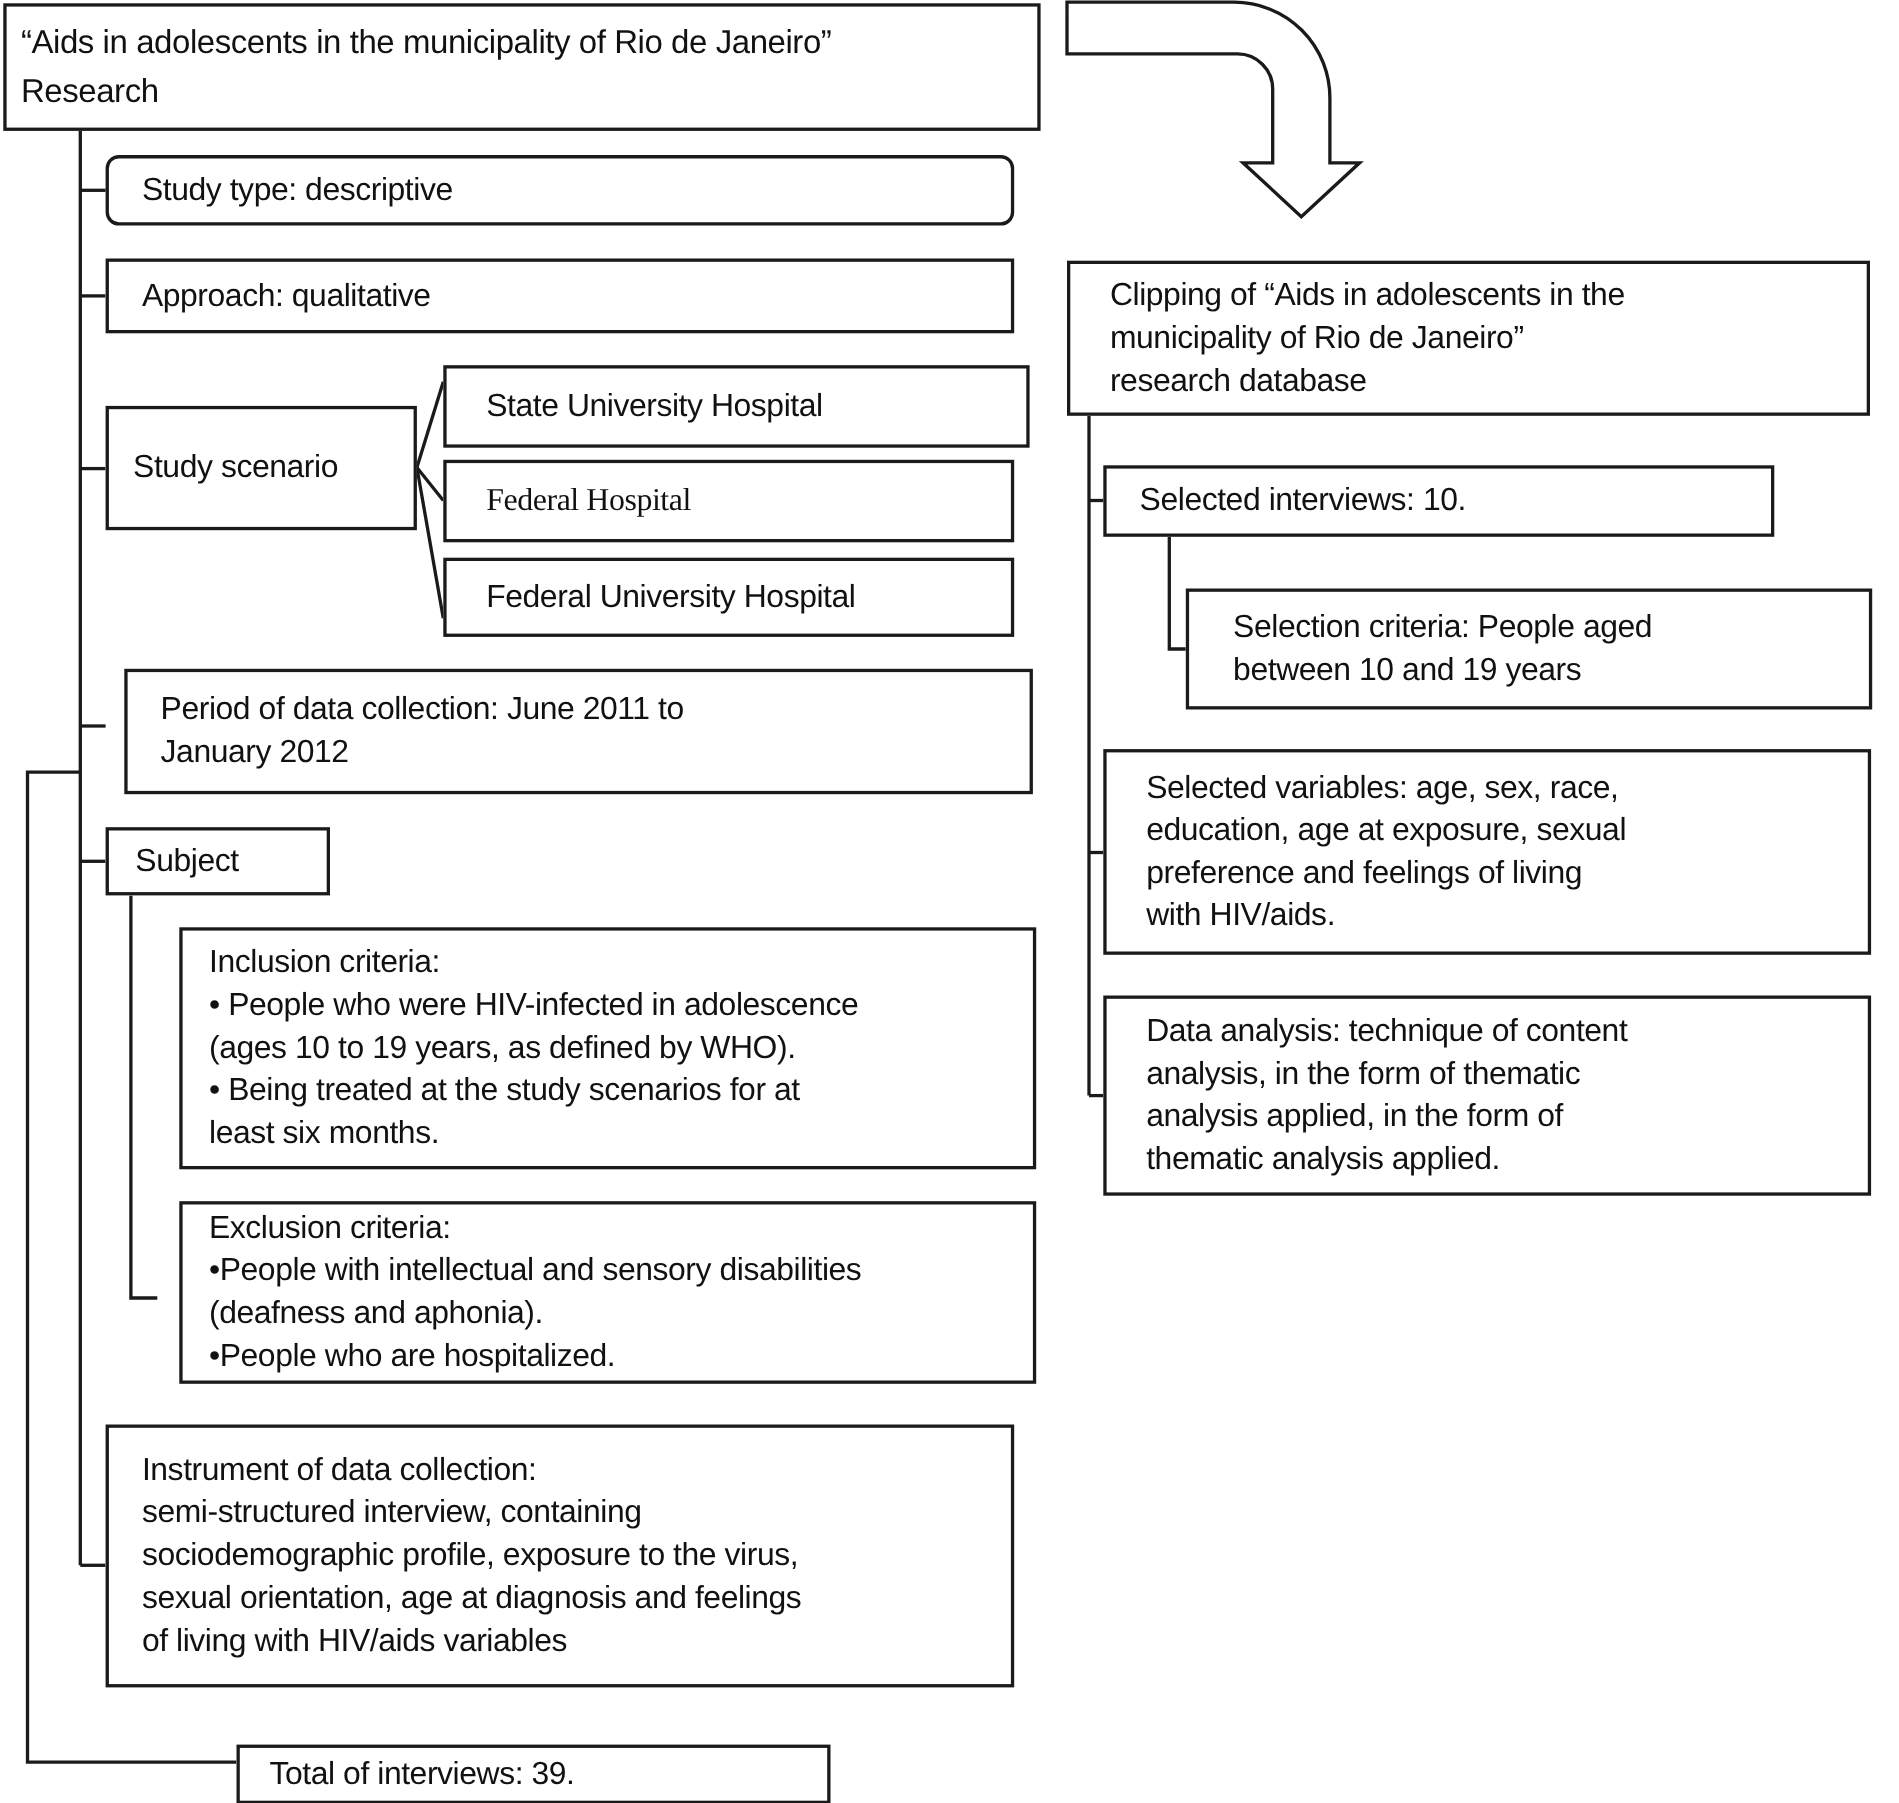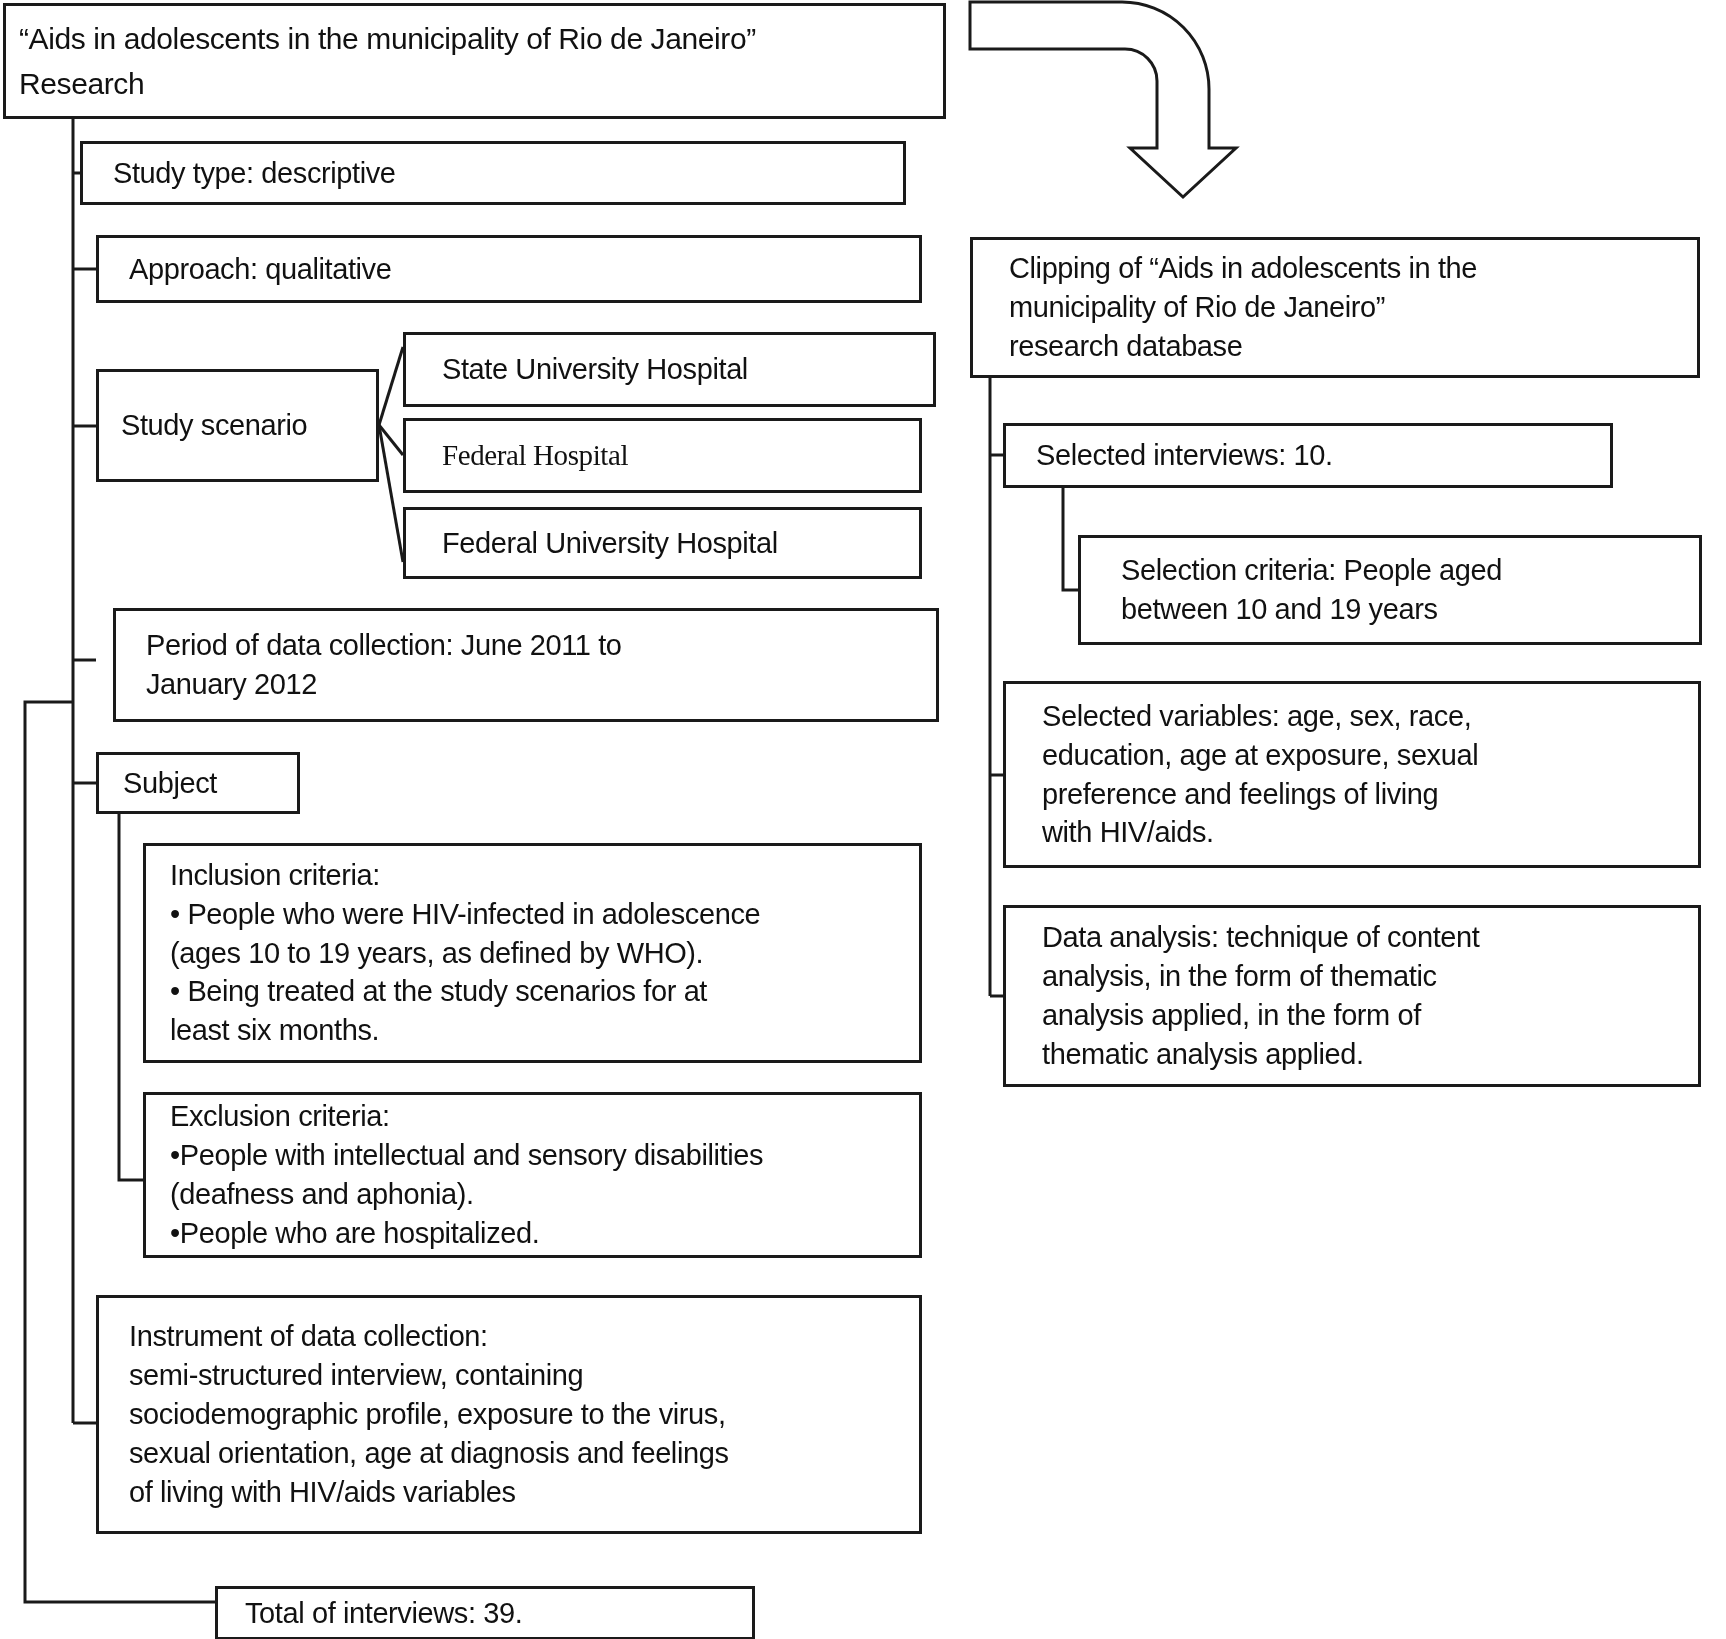--- a/index.html
+++ b/index.html
@@ -36,20 +36,21 @@
     white-space: pre-line;
     padding: 2px 20px 2px 30px;
   }
   .box.title-box {
     font-size: 30px;
     line-height: 1.5;
     padding: 2px 14px 2px 13px;
   }
   .box.pad-sm {
     padding-left: 24px;
+    margin-left: 20px;
   }
 </style>
 </head>
 <body>
 
 <div class="canvas">
 
   <svg class="wires" viewBox="0 0 1726 1639" fill="none" stroke="#1a1a1a" stroke-width="3">
 
     <path d="M 73,119 V 1423"></path>
@@ -74,21 +75,21 @@
     <path d="M 990,996 H 1003"></path>
 
     <path d="M 1063,488 V 590 H 1078"></path>
 
     <path fill="#ffffff" d="M 970,2 H 1122 A 87,87 0 0 1 1209,89 V 148 H 1236 L 1183,197 L 1130,148 H 1157 V 81 A 32,32 0 0 0 1125,49 H 970 Z"></path>
   </svg>
 
   <div class="box title-box" style="left:3px; top:3px; width:943px; height:116px;">“Aids in adolescents in the municipality of Rio de Janeiro”
 Research</div>
 
-  <div class="box" style="left:80px; top:141px; width:826px; height:64px;">Study type: descriptive</div>
+  <div class="box" style="left:96px; top:141px; width:826px; height:64px;border-radius:12px;">Study type: descriptive</div>
 
   <div class="box" style="left:96px; top:235px; width:826px; height:68px;">Approach: qualitative</div>
 
   <div class="box" style="left:96px; top:369px; width:283px; height:113px; padding-left:22px;">Study scenario</div>
 
   <div class="box" style="left:403px; top:332px; width:533px; height:75px; padding-left:36px;">State University Hospital</div>
 
   <div class="box" style="left:403px; top:418px; width:519px; height:75px; padding-left:36px;font-family:Liberation Serif, serif;">Federal Hospital</div>
 
   <div class="box" style="left:403px; top:507px; width:519px; height:72px; padding-left:36px;">Federal University Hospital</div>

